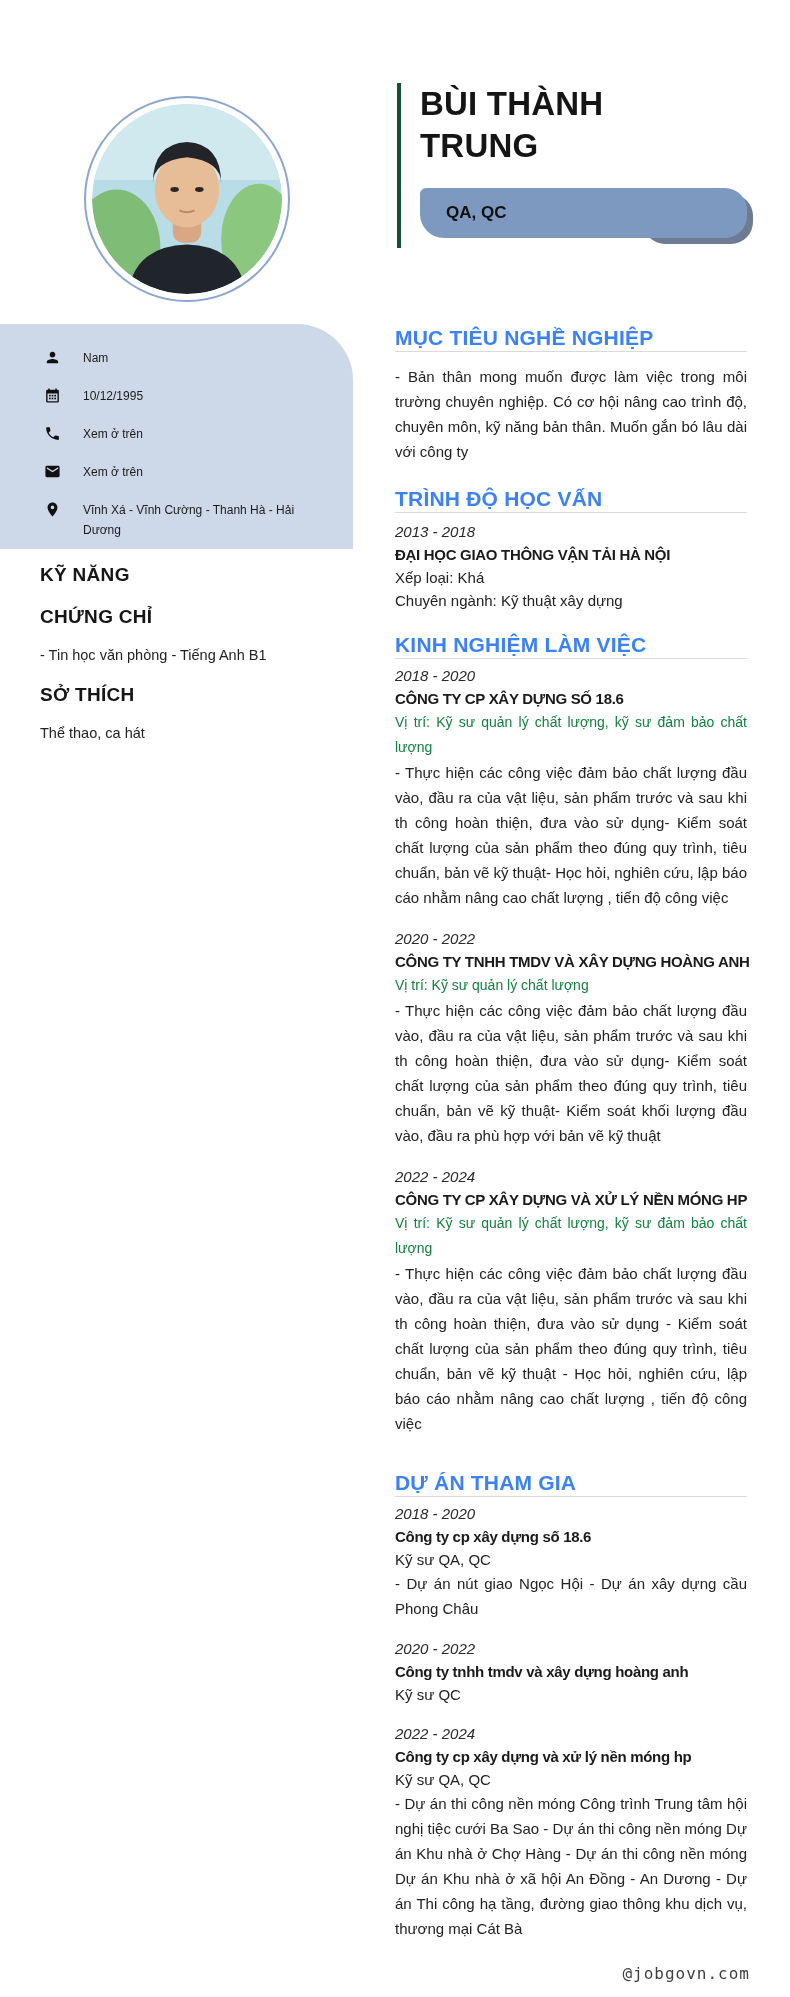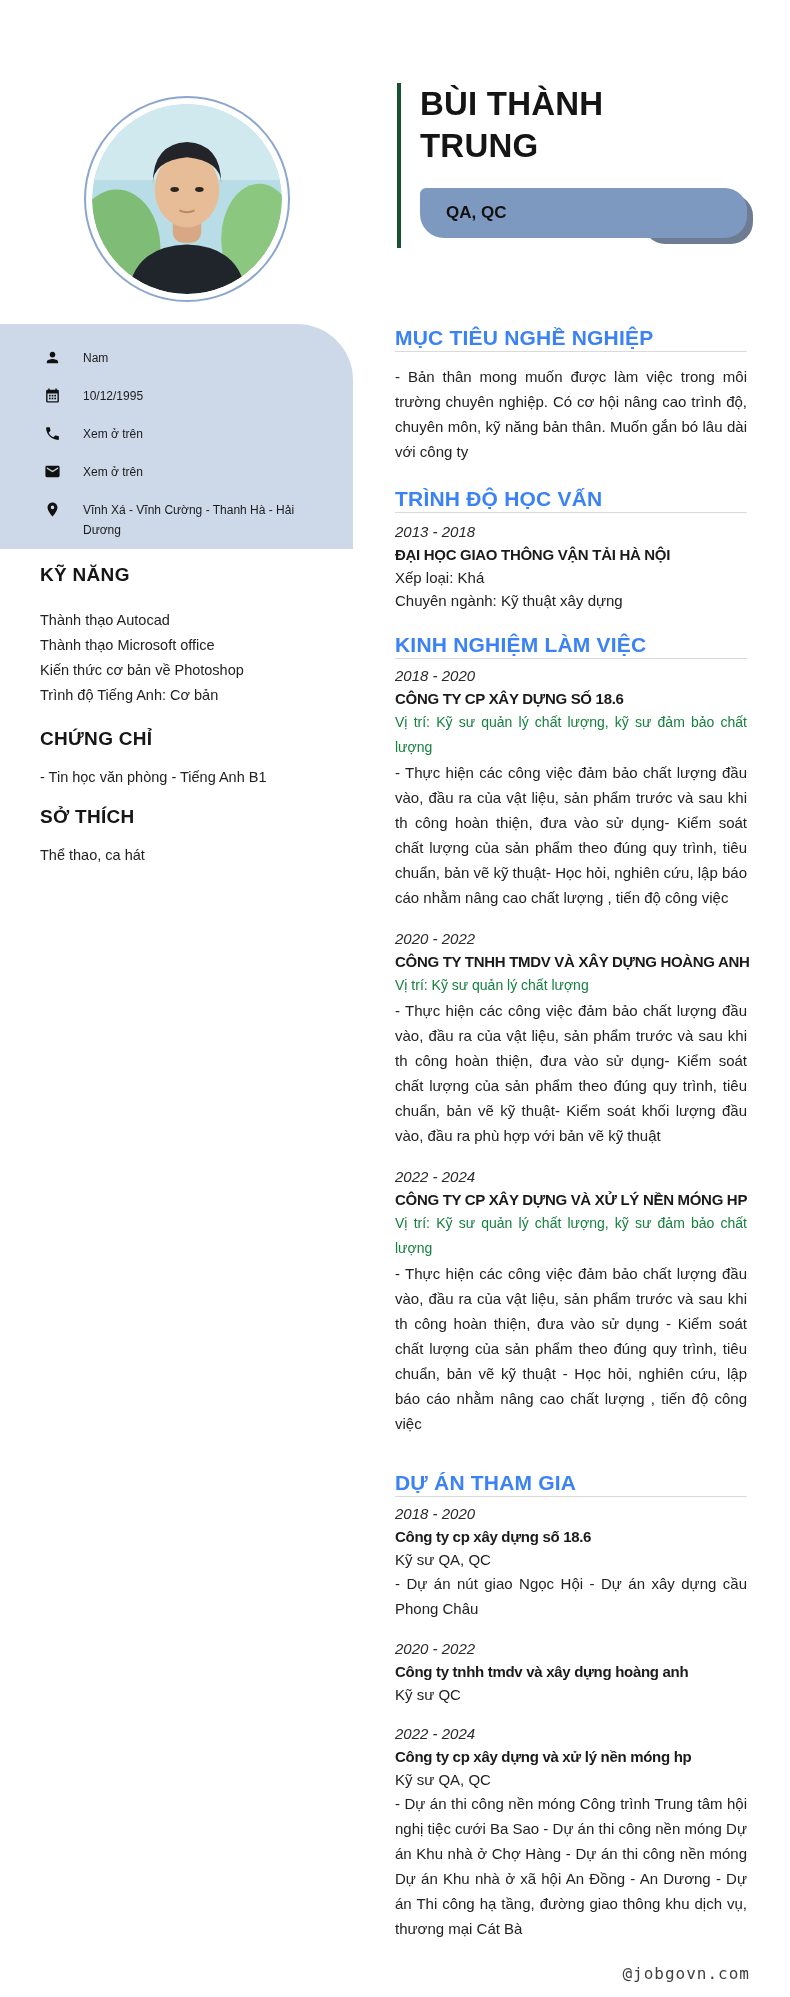--- a/index.html
+++ b/index.html
@@ -144,26 +144,20 @@
   <div class="c-row">
     <span><svg width="17" height="17" viewBox="0 0 24 24" fill="#111">
           <path d="M12 2C8.13 2 5 5.13 5 9c0 5.25 7 13 7 13s7-7.75 7-13c0-3.87-3.13-7-7-7zm0 9.5A2.5 2.5 0 1 1 12 6.5a2.5 2.5 0 0 1 0 5z"></path>
         </svg></span>
     <span class="c-text narrow">Vĩnh Xá - Vĩnh Cường - Thanh Hà - Hải Dương</span>
   </div>
 </div>
 
 <div class="left-col">
   <h3 class="l-head">KỸ NĂNG</h3>
-  <ul class="l-list">
-    <li>Thành thạo Autocad</li>
-    <li>Thành thạo Microsoft office</li>
-    <li>Kiến thức cơ bản về Photoshop</li>
-    <li>Trình độ Tiếng Anh: Cơ bản</li>
-  </ul>
   <h3 class="l-head mt1">CHỨNG CHỈ</h3>
   <p class="l-text">- Tin học văn phòng - Tiếng Anh B1</p>
   <h3 class="l-head mt2">SỞ THÍCH</h3>
   <p class="l-text">Thể thao, ca hát</p>
 </div>
 
 <div class="right-col">
 
   <h2 class="r-head">MỤC TIÊU NGHỀ NGHIỆP</h2>
   <p class="objective-text">- Bản thân mong muốn được làm việc trong môi trường chuyên nghiệp. Có cơ hội nâng cao trình độ, chuyên môn, kỹ năng bản thân. Muốn gắn bó lâu dài với công ty</p>

